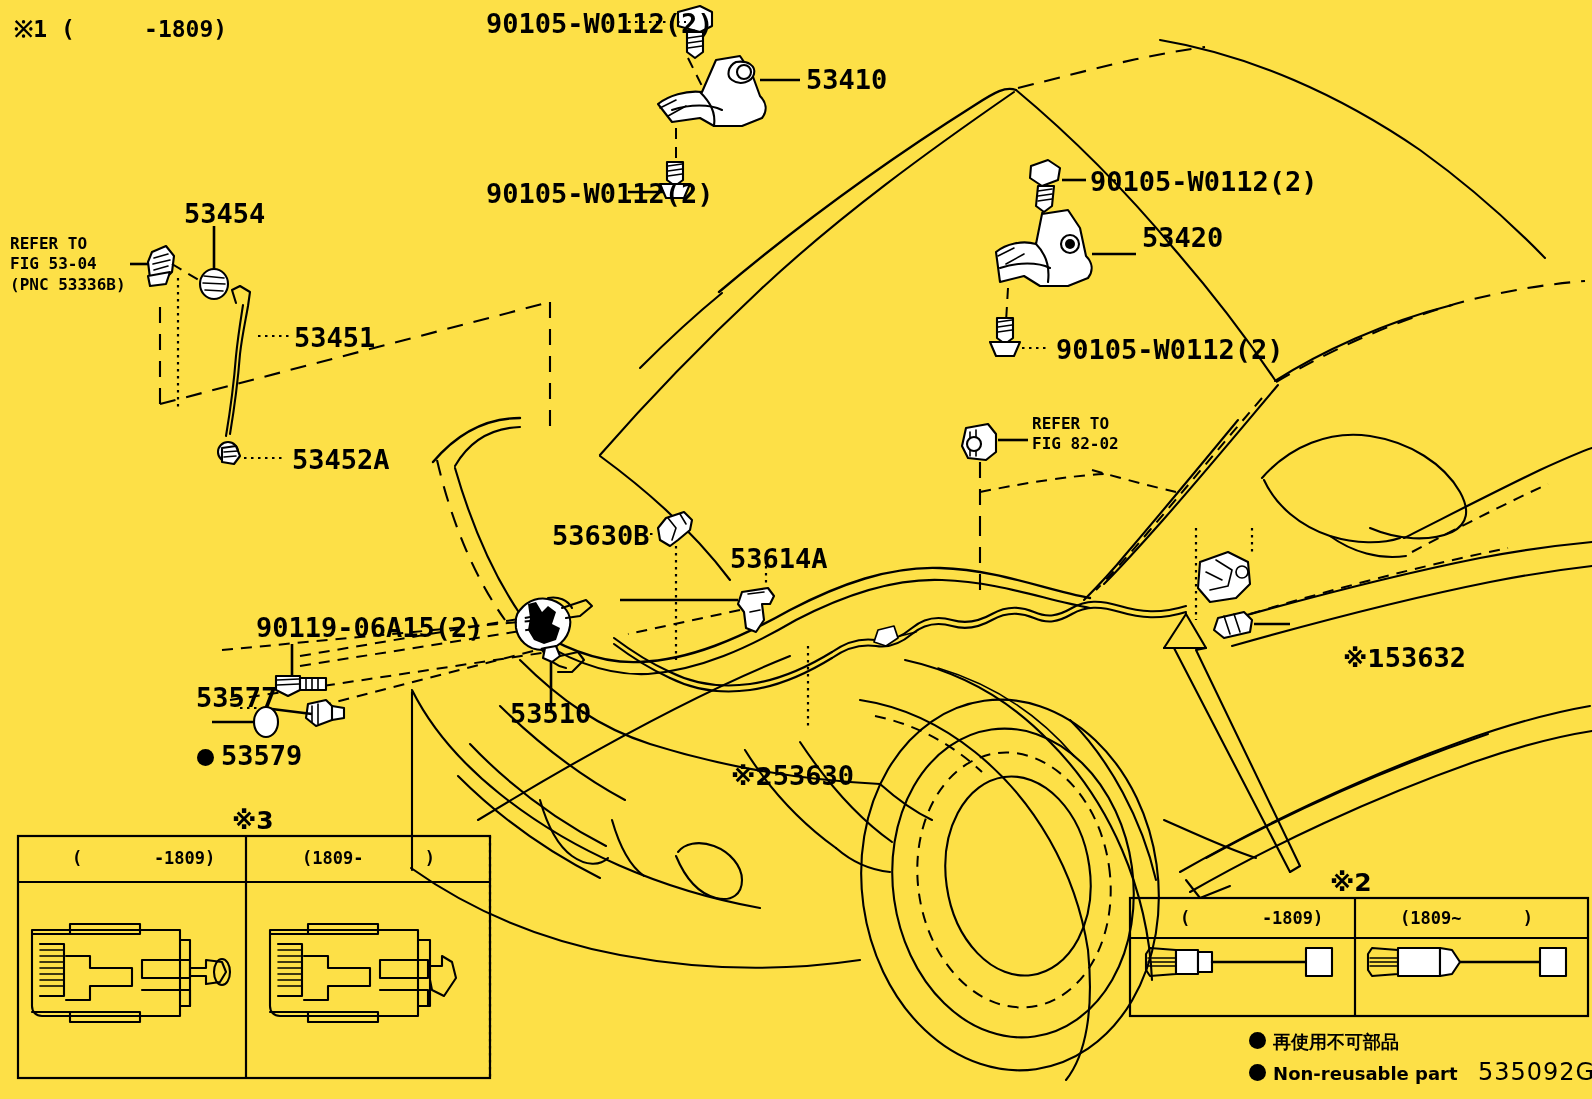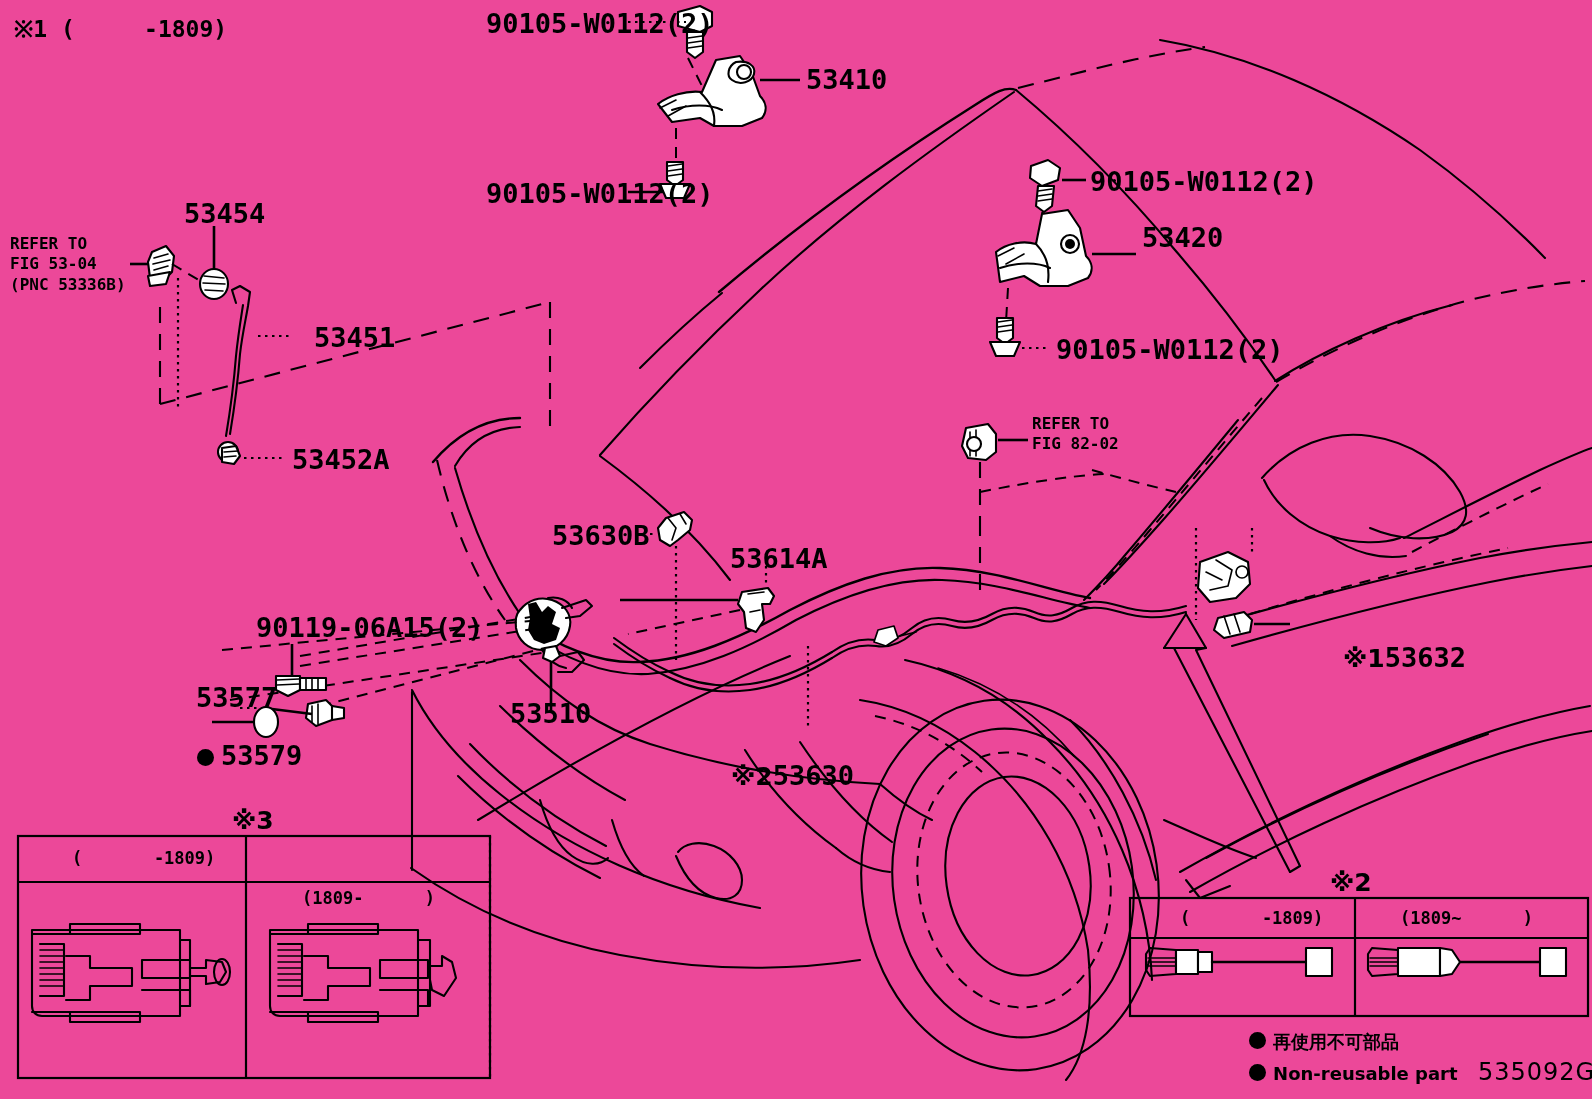--- a/index.html
+++ b/index.html
@@ -1,18 +1,18 @@
 <!DOCTYPE html>
 <html><head>
 <meta charset="utf-8">
 <title>Toyota Parts Diagram 535092G</title>
 <style>
   html,body{margin:0;padding:0;background:#ffffff;}
   body{font-family:"DejaVu Sans Mono","Liberation Mono",monospace;}
-  #sheet{position:relative;width:1592px;height:1099px;background:#ec4899;overflow:hidden;}
+  #sheet{position:relative;width:1592px;height:1099px;background:#fde047;overflow:hidden;}
   #art{position:absolute;left:0;top:0;width:1592px;height:1099px;}
   .lbl{position:absolute;white-space:pre;color:#000;font-family:"DejaVu Sans Mono","Liberation Mono",monospace;font-weight:bold;letter-spacing:0px;line-height:1.18;}
   .pn{font-size:27px;font-weight:bold;}
   .ref{font-size:16px;font-weight:bold;line-height:1.28;}
   .note{font-size:23px;font-weight:bold;}
   .tbl-hd{font-size:17px;font-weight:bold;}
   .legend{font-size:18px;font-weight:bold;font-family:"DejaVu Sans","Liberation Sans",sans-serif;}
   .figid{font-size:24px;font-weight:normal;font-family:"DejaVu Sans","Liberation Sans",sans-serif;letter-spacing:1px;}
   .kome{font-size:25px;font-weight:bold;font-family:"DejaVu Sans","Liberation Sans",sans-serif;}
   .dot{display:inline-block;width:17px;height:17px;border-radius:50%;background:#000;vertical-align:-1px;margin-right:7px;}
@@ -356,21 +356,21 @@
   <div class="lbl pn" style="left:486px;top:178px;">90105-W0112(2)</div>
 
   <div class="lbl pn" style="left:1090px;top:166px;">90105-W0112(2)</div>
   <div class="lbl pn" style="left:1142px;top:222px;">53420</div>
   <div class="lbl pn" style="left:1056px;top:334px;">90105-W0112(2)</div>
 
   <div class="lbl ref" style="left:10px;top:234px;">REFER TO
 FIG 53-04
 (PNC 53336B)</div>
   <div class="lbl pn" style="left:184px;top:198px;">53454</div>
-  <div class="lbl pn" style="left:294px;top:322px;margin-left:20px;">53451</div>
+  <div class="lbl pn" style="left:294px;top:322px;">53451</div>
   <div class="lbl pn" style="left:292px;top:444px;">53452A</div>
 
   <div class="lbl ref" style="left:1032px;top:414px;">REFER TO
 FIG 82-02</div>
 
   <div class="lbl pn" style="left:552px;top:520px;">53630B</div>
   <div class="lbl pn" style="left:730px;top:543px;">53614A</div>
 
   <div class="lbl pn" style="left:256px;top:612px;">90119-06A15(2)</div>
   <div class="lbl pn" style="left:196px;top:682px;">53577</div>
@@ -385,21 +385,21 @@
     <span class="kome">※2</span><span>53630</span>
   </div>
 
 
   <div class="lbl pn" style="left:1278px;top:610px;">
     <span class="kome">※1</span><span>53632</span>
   </div>
 
   <div class="lbl kome" style="left:232px;top:806px;">※3</div>
   <div class="lbl tbl-hd" style="left:72px;top:848px;">(       -1809)</div>
-  <div class="lbl tbl-hd" style="left:302px;top:848px;margin-top:40px;">(1809-      )</div>
+  <div class="lbl tbl-hd" style="left:302px;top:848px;">(1809-      )</div>
 
   <div class="lbl kome" style="left:1330px;top:868px;">※2</div>
   <div class="lbl tbl-hd" style="left:1180px;top:908px;">(       -1809)</div>
   <div class="lbl tbl-hd" style="left:1400px;top:908px;">(1809~      )</div>
 
   <div class="lbl legend" style="left:1224px;top:1010px;">
     <span class="dot"></span><span>再使用不可部品</span>
   </div>
   <div class="lbl legend" style="left:1224px;top:1042px;">
     <span class="dot"></span><span>Non-reusable part</span>

